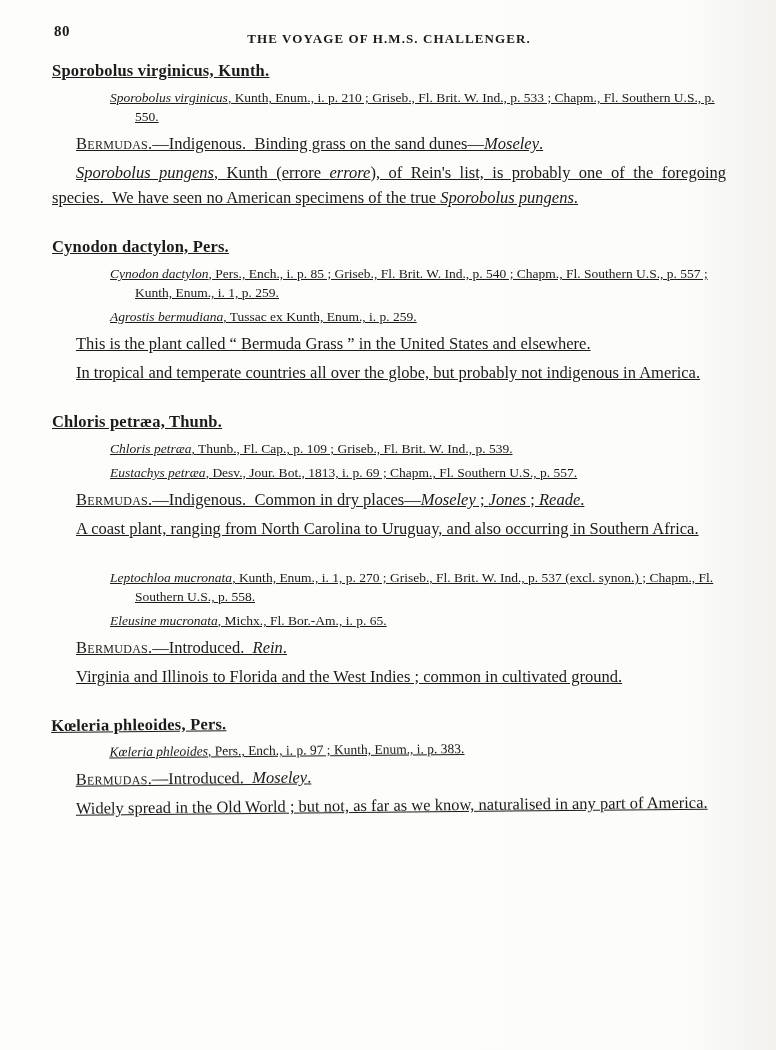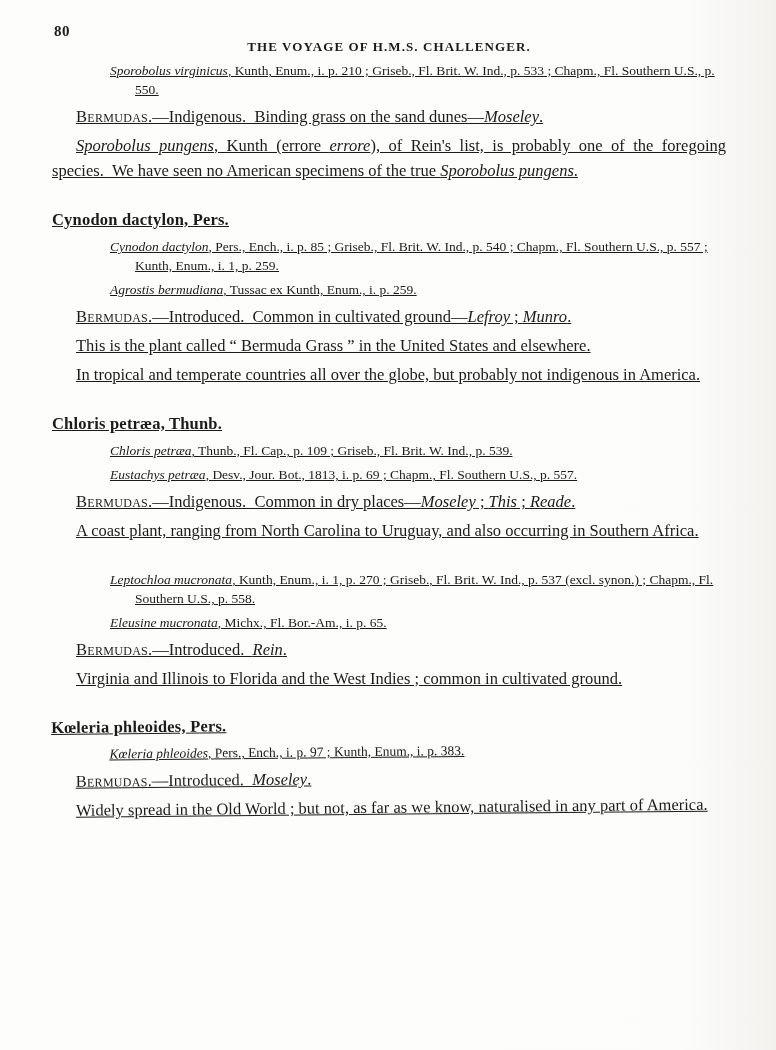--- a/index.html
+++ b/index.html
@@ -26,21 +26,21 @@
   }
   .page-number {
     position: absolute;
     left: 2px; top: 0;
     font-size: 15px;
     font-weight: bold;
     letter-spacing: 0.5px;
   }
   .running-title {
     position: absolute;
-    left: 0; right: 0; top: 16px;
+    left: 0; right: 0; top: 8px;
     text-align: center;
     font-size: 13px;
     font-weight: bold;
     letter-spacing: 1.1px;
   }
 
   .entry { margin-bottom: 27px; }
   .entry-heading {
     margin: 0 0 7px 0;
     font-size: 16.5px;
@@ -72,37 +72,37 @@
 </head>
 <body>
 
 <div class="page">
   <div class="page-header">
     <span class="page-number">80</span>
     <span class="running-title">THE VOYAGE OF H.M.S. CHALLENGER.</span>
   </div>
   <div id="entries">
       <section class="entry">
+        <h2 class="entry-heading">Sporobolus virginicus, Kunth.</h2>
         <p class="para citation"><span class="it">Sporobolus virginicus</span><span>, Kunth, Enum., i. p. 210 ; Griseb., Fl. Brit. W. Ind., p. 533 ; Chapm., Fl. Southern U.S., p. 550.</span></p>
         <p class="para statement"><span class="sc">Bermudas</span><span>.—Indigenous. Binding grass on the sand dunes—</span><span class="it">Moseley</span><span>.</span></p>
         <p class="para body"><span class="it">Sporobolus pungens</span><span>, Kunth (errore </span><span class="it">errore</span><span>), of Rein's list, is probably one of the foregoing species. We have seen no American specimens of the true </span><span class="it">Sporobolus pungens</span><span>.</span></p>
       </section>
       <section class="entry">
         <h2 class="entry-heading">Cynodon dactylon, Pers.</h2>
         <p class="para citation"><span class="it">Cynodon dactylon</span><span>, Pers., Ench., i. p. 85 ; Griseb., Fl. Brit. W. Ind., p. 540 ; Chapm., Fl. Southern U.S., p. 557 ; Kunth, Enum., i. 1, p. 259.</span></p>
         <p class="para citation"><span class="it">Agrostis bermudiana</span><span>, Tussac ex Kunth, Enum., i. p. 259.</span></p>
-        <p class="para statement"><span class="sc">Bermudas</span><span>.—Introduced. Common in cultivated ground—</span><span class="it">Lefroy</span><span> ; </span><span class="it">Munro</span><span>.</span></p>
         <p class="para body"><span>This is the plant called “ Bermuda Grass ” in the United States and elsewhere.</span></p>
         <p class="para body"><span>In tropical and temperate countries all over the globe, but probably not indigenous in America.</span></p>
       </section>
       <section class="entry">
         <h2 class="entry-heading">Chloris petræa, Thunb.</h2>
         <p class="para citation"><span class="it">Chloris petræa</span><span>, Thunb., Fl. Cap., p. 109 ; Griseb., Fl. Brit. W. Ind., p. 539.</span></p>
         <p class="para citation"><span class="it">Eustachys petræa</span><span>, Desv., Jour. Bot., 1813, i. p. 69 ; Chapm., Fl. Southern U.S., p. 557.</span></p>
-        <p class="para statement"><span class="sc">Bermudas</span><span>.—Indigenous. Common in dry places—</span><span class="it">Moseley</span><span> ; </span><span class="it">This</span><span> ; </span><span class="it">Reade</span><span>.</span></p>
+        <p class="para statement"><span class="sc">Bermudas</span><span>.—Indigenous. Common in dry places—</span><span class="it">Moseley</span><span> ; </span><span class="it">Jones</span><span> ; </span><span class="it">Reade</span><span>.</span></p>
         <p class="para body"><span>A coast plant, ranging from North Carolina to Uruguay, and also occurring in Southern Africa.</span></p>
       </section>
       <section class="entry">
         <p class="para citation"><span class="it">Leptochloa mucronata</span><span>, Kunth, Enum., i. 1, p. 270 ; Griseb., Fl. Brit. W. Ind., p. 537 (excl. synon.) ; Chapm., Fl. Southern U.S., p. 558.</span></p>
         <p class="para citation"><span class="it">Eleusine mucronata</span><span>, Michx., Fl. Bor.-Am., i. p. 65.</span></p>
         <p class="para statement"><span class="sc">Bermudas</span><span>.—Introduced. </span><span class="it">Rein</span><span>.</span></p>
         <p class="para body"><span>Virginia and Illinois to Florida and the West Indies ; common in cultivated ground.</span></p>
       </section>
       <section class="entry">
         <h2 class="entry-heading">Kœleria phleoides, Pers.</h2>

